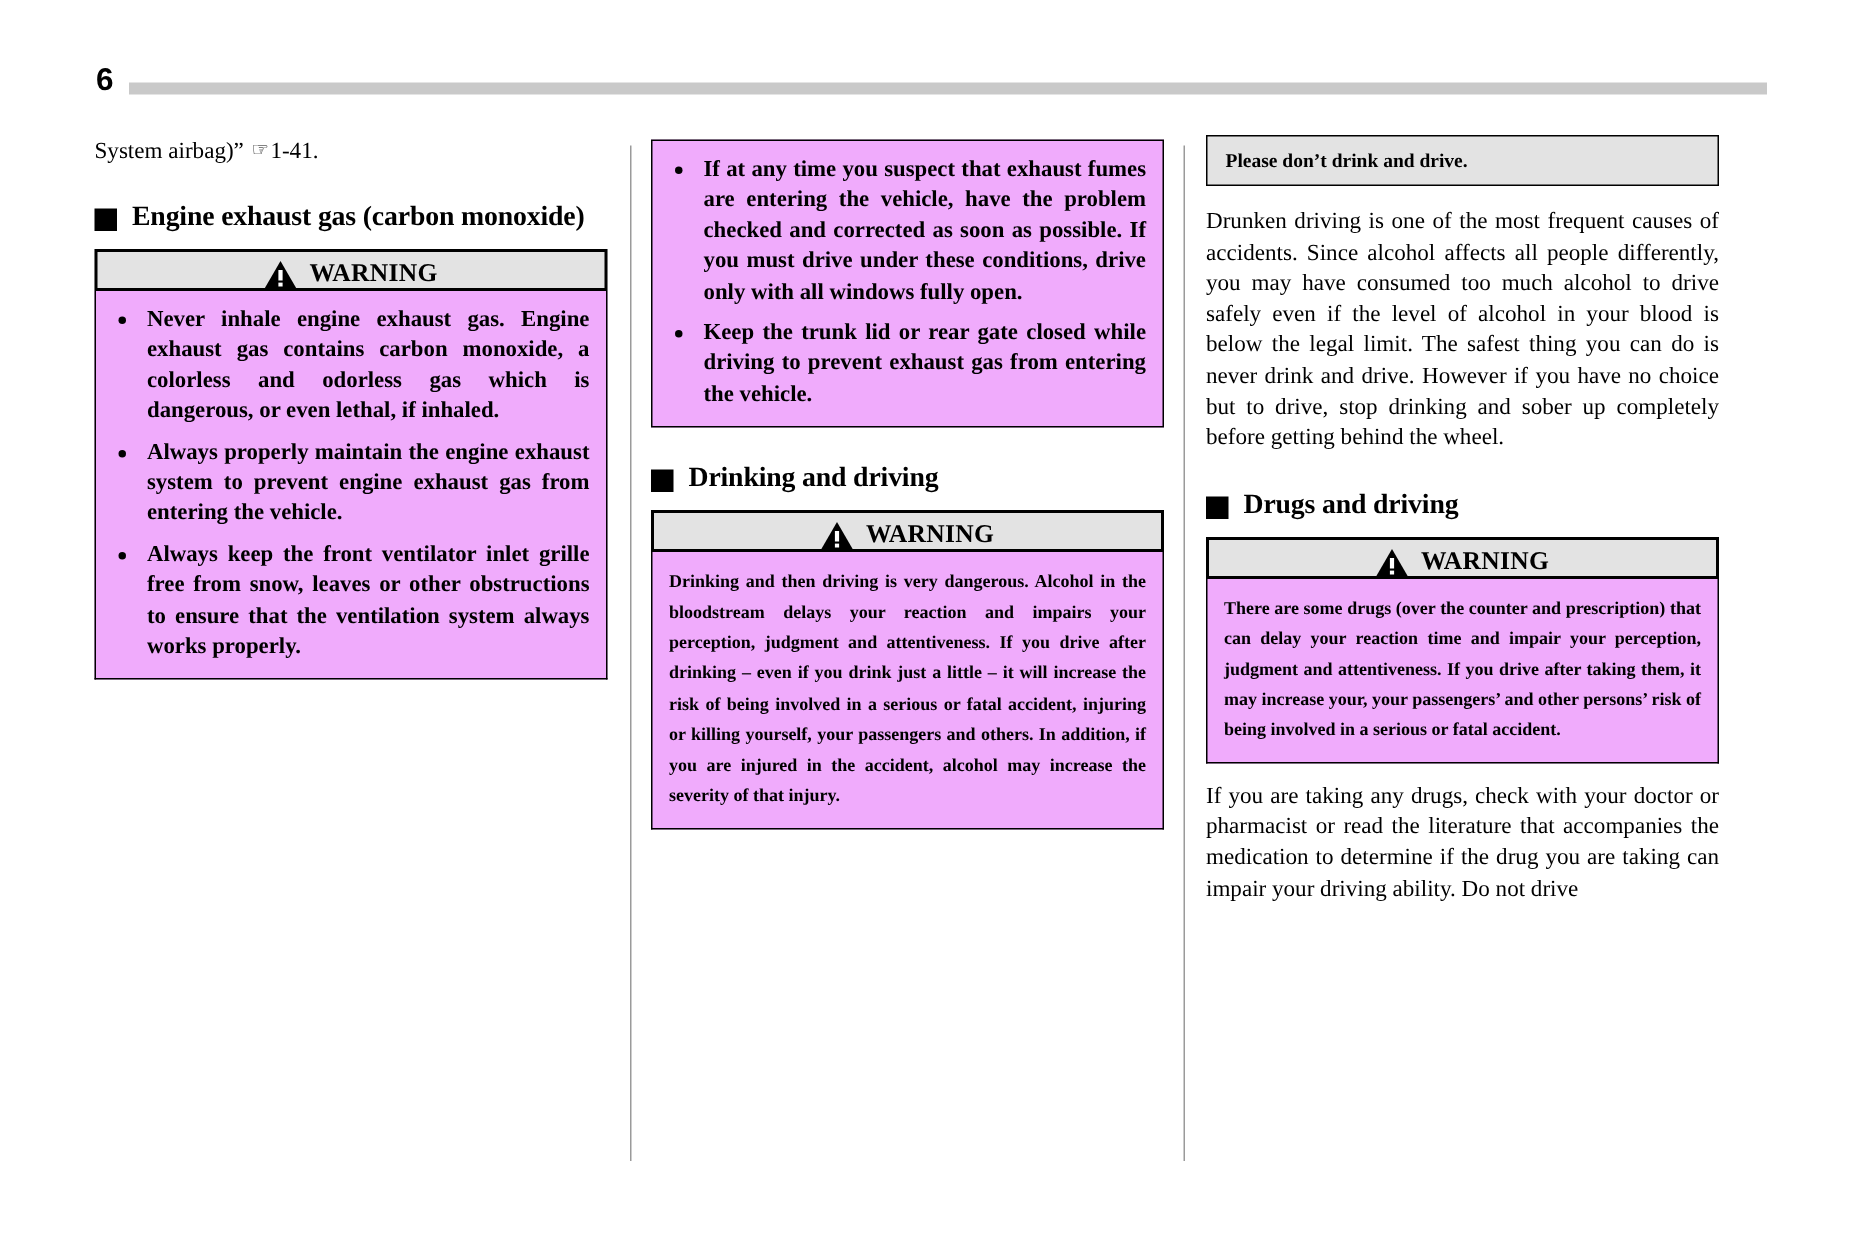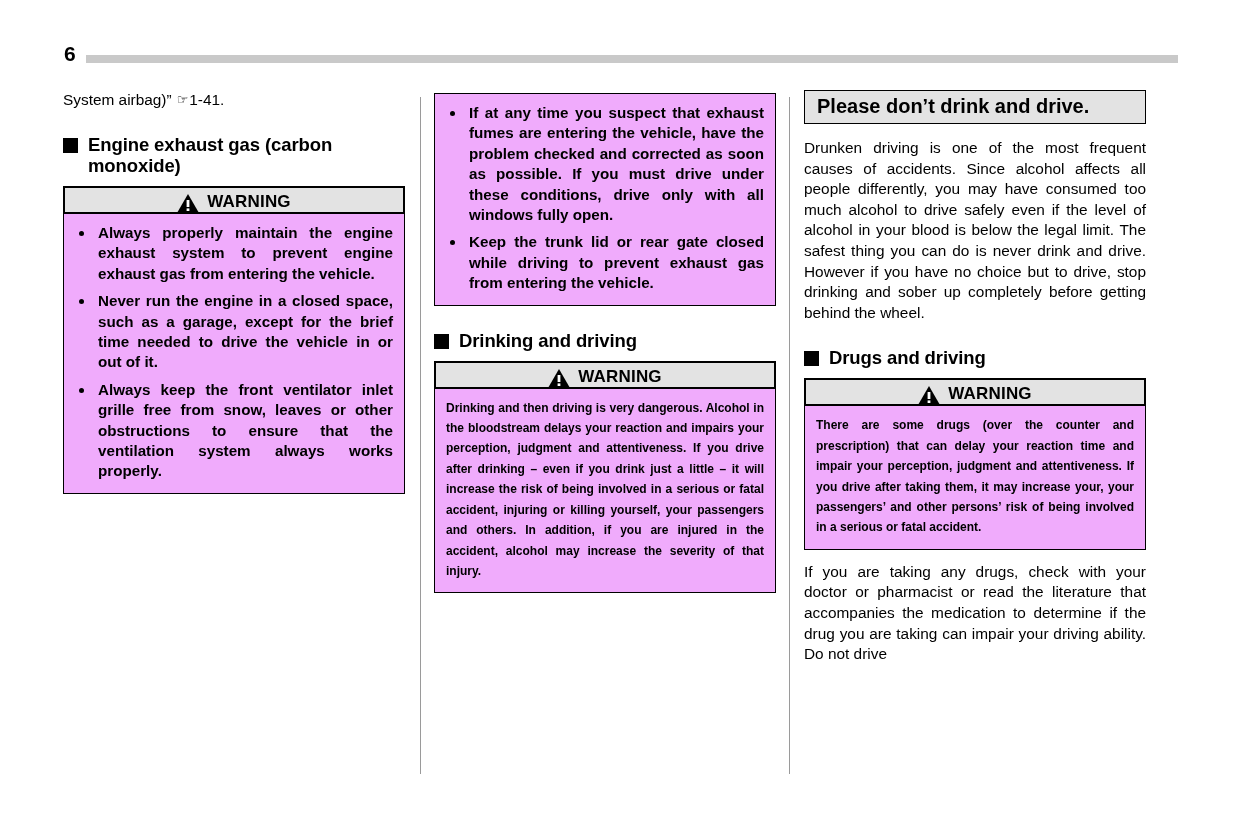--- a/index.html
+++ b/index.html
@@ -42,20 +42,21 @@
     background: #c9c9c9;
   }
 
   
   .columns {
     position: absolute;
     left: 0;
     top: 90px;
     width: 1241px;
     height: 700px;
+    font-family: Liberation Serif, serif;
   }
   .col {
     position: absolute;
     top: 0;
     width: 342px;
   }
   .col-1 { left: 63px; }
   .col-2 { left: 434px; }
   .col-3 { left: 804px; }
 
@@ -183,21 +184,21 @@
   }
 
   
   .callout-box {
     border: 1px solid #000;
     background: #e3e3e3;
     box-sizing: border-box;
     padding: 6px 12px 7px 12px;
   }
   .callout-text {
-    font-size: 20px;
+    font-size: 13px;
     font-weight: bold;
     line-height: 19px;
     margin: 0;
   }
 
   .para-gap { margin-top: 14px; }
   .para-gap-sm { margin-top: 12px; }
 </style>
 </head>
 <body>
@@ -225,22 +226,22 @@
       <div class="warning-header">
         <svg class="warn-tri" viewBox="0 0 22 19">
           <polygon points="11,0 22,19 0,19" fill="#000"></polygon>
           <rect x="9.6" y="6" width="2.8" height="7" fill="#ffffff"></rect>
           <rect x="9.6" y="14.4" width="2.8" height="2.6" fill="#ffffff"></rect>
         </svg>
         <span class="warning-label">WARNING</span>
       </div>
       <div class="warning-body">
         <ul class="warn-list">
+          <li>Never inhale engine exhaust gas. Engine exhaust gas contains carbon monoxide, a colorless and odorless gas which is dangerous, or even lethal, if inhaled.</li>
           <li>Always properly maintain the engine exhaust system to prevent engine exhaust gas from entering the vehicle.</li>
-          <li>Never run the engine in a closed space, such as a garage, except for the brief time needed to drive the vehicle in or out of it.</li>
           <li>Always keep the front ventilator inlet grille free from snow, leaves or other obstructions to ensure that the ventilation system always works properly.</li>
         </ul>
       </div>
     </div>
 
   </div>
 
   <div class="col col-2">
 
     <div class="warning-block">

